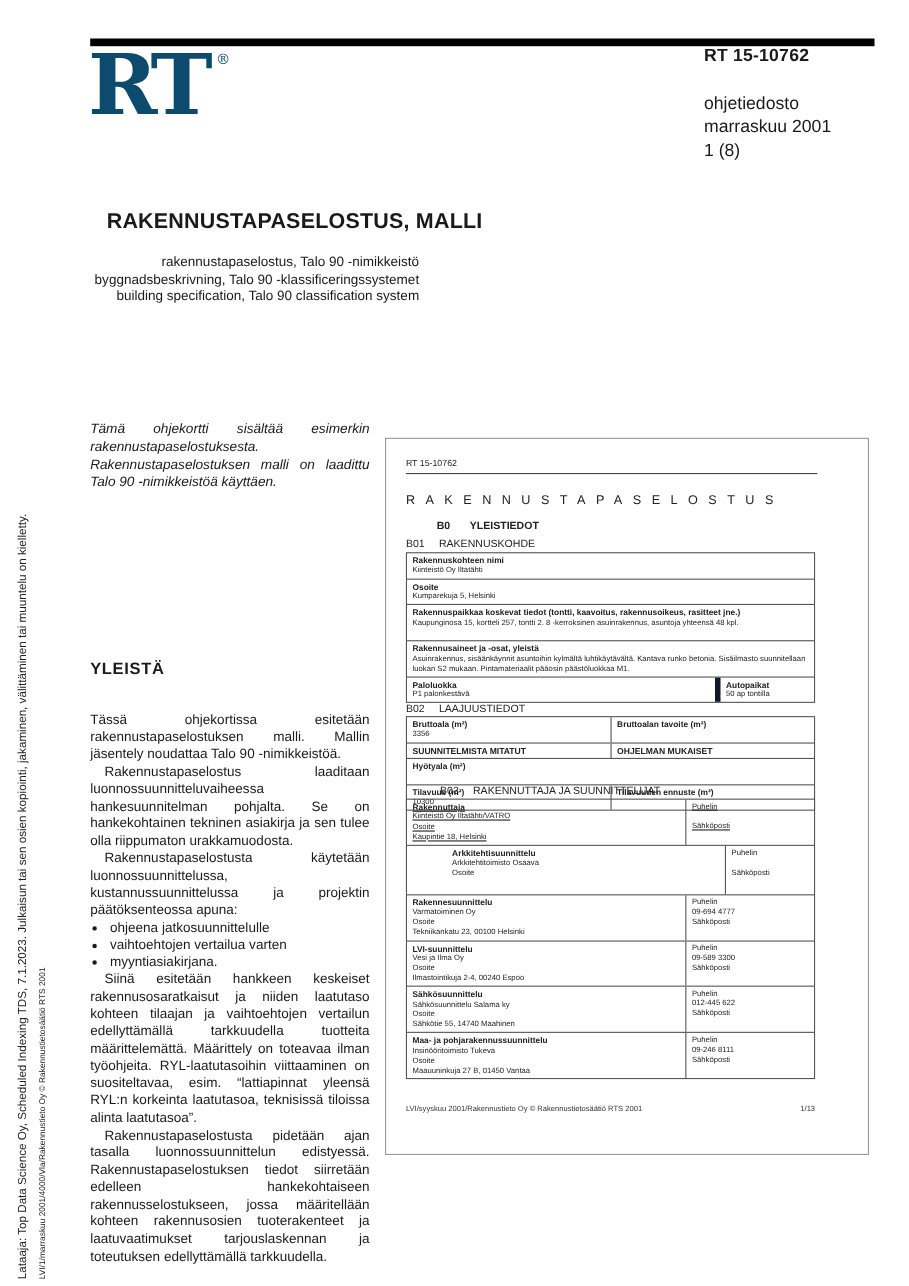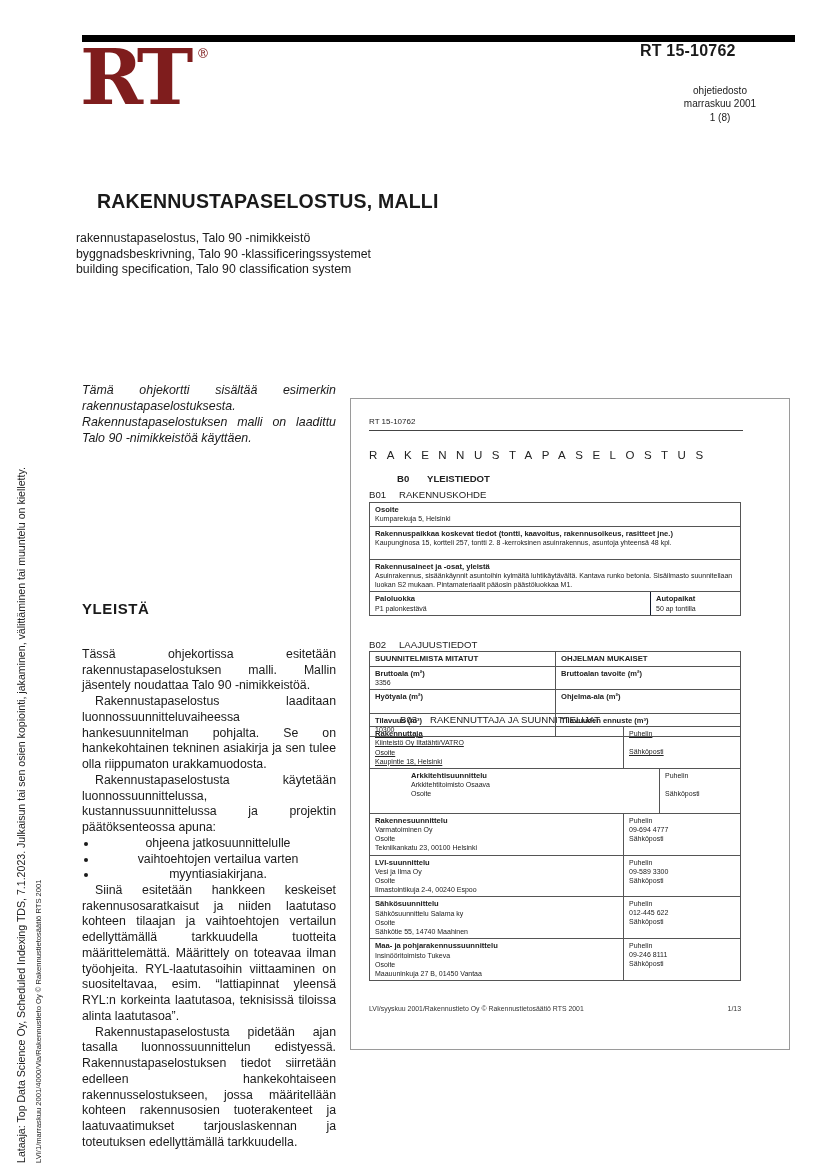--- a/index.html
+++ b/index.html
@@ -4,41 +4,41 @@
 <style>
   html,body { margin:0; padding:0; }
   body {
     width:826px; height:1169px; position:relative; background:#ffffff;
     font-family:"Liberation Sans", sans-serif; color:#1a1a1a; overflow:hidden;
   }
   .topbar { position:absolute; left:82px; top:35px; width:713px; height:7px; background:#000; }
 
   
   .logo { position:absolute; left:80px; top:44px; font-family:"DejaVu Serif", serif;
-          font-weight:bold; font-size:76px; line-height:0.9; letter-spacing:-5px; color:#7f1d1d; }
+          font-weight:bold; font-size:76px; line-height:0.9; letter-spacing:-5px; color:#0c4a6e; }
   .logo .reg { font-size:13px; font-weight:normal; letter-spacing:0;
                position:relative; top:-46px; left:8px; }
 
   
   .hdr-right { position:absolute; left:640px; top:42px; width:160px; }
   .doc-number { font-size:16px; font-weight:bold; letter-spacing:0.2px; }
-  .doc-meta { margin-top:24px; font-size:10px; line-height:1.33;text-align:center; }
+  .doc-meta { margin-top:24px; font-size:16px; line-height:1.33; }
 
   
   .main-title { position:absolute; left:97px; top:190px; font-size:19.5px; font-weight:bold; letter-spacing:0.2px; }
-  .subtitles { position:absolute; left:76px; top:231px; font-size:12.3px; line-height:1.28; }
+  .subtitles { position:absolute; left:86px; top:231px; font-size:12.3px; line-height:1.28;text-align:right; }
   .intro { position:absolute; left:82px; top:382px; width:254px; font-style:italic;
            font-size:12.4px; line-height:1.3; text-align:justify; }
   .yleista-h { position:absolute; left:82px; top:600px; font-size:15px; font-weight:bold; letter-spacing:0.6px; }
   .bodycol { position:absolute; left:82px; top:647px; width:254px; font-size:12.3px;
              line-height:1.28; text-align:justify; }
   .bodycol p { margin:0; }
   .bodycol p.indent { text-indent:13px; }
   .bodycol ul { margin:0 0 0 3px; padding-left:13px; }
-  .bodycol li { text-align:center; padding-left:2px; }
+  .bodycol li { text-align:left; padding-left:2px; }
 
   
   .vtext { position:absolute; white-space:nowrap; transform-origin:0 0; transform:rotate(-90deg); color:#222; }
   .vtext.outer { left:15px; top:1163px; font-size:10.6px; }
   .vtext.inner { left:34px; top:1163px; font-size:7.6px; }
 
   
   .edoc { position:absolute; left:350px; top:398px; width:438px; height:650px;
           border:1px solid #9a9a9a; background:#fff; color:#222; }
   .edoc .code { position:absolute; left:18px; top:18px; font-size:8px; }
@@ -59,21 +59,21 @@
   .trow { border-top:1px solid #555; padding:2px 5px 2px 5px; }
   .trow:first-child { border-top:none; }
   .cell-label { font-size:7.6px; font-weight:bold; line-height:1.25; }
   .cell-val { font-size:7px; line-height:1.3; min-height:9px; }
   .h28 { min-height:28px; }
   .h26 { min-height:26px; }
 
   .splitrow { display:flex; border-top:1px solid #555; padding:0; }
   .splitrow .scell { padding:2px 5px; box-sizing:border-box; }
   .splitrow .scell.left { width:280px; }
-  .splitrow .scell.right { flex:1; border-left:1px solid #0f172a; }
+  .splitrow .scell.right { flex:1; border-left:5px solid #0f172a; }
 
   
   .b2row { display:flex; border-top:1px solid #555; }
   .b2row:first-child { border-top:none; }
   .b2cell { width:50%; box-sizing:border-box; padding:2px 5px; }
   .b2cell.rt { border-left:1px solid #555; }
   .b2head .cell-label { font-size:7.8px; }
 
   
   .b3row { display:flex; border-top:1px solid #555; }
@@ -132,20 +132,24 @@
 <div class="edoc">
   <div class="code">RT 15-10762</div>
   <div class="rule"></div>
   <div class="spaced-title">RAKENNUSTAPASELOSTUS</div>
 
   <div class="sec b0"><span class="scode">B0</span><span>YLEISTIEDOT</span></div>
   <div class="sec b01"><span class="scode">B01</span><span>RAKENNUSKOHDE</span></div>
 
   <div class="etable t-b01">
     <div class="trow">
+      <div class="cell-label">Rakennuskohteen nimi</div>
+      <div class="cell-val">Kiinteistö Oy Iltatähti</div>
+    </div>
+    <div class="trow">
       <div class="cell-label">Osoite</div>
       <div class="cell-val">Kumparekuja 5, Helsinki</div>
     </div>
     <div class="trow h28">
       <div class="cell-label">Rakennuspaikkaa koskevat tiedot (tontti, kaavoitus, rakennusoikeus, rasitteet jne.)</div>
       <div class="cell-val">Kaupunginosa 15, kortteli 257, tontti 2. 8 -kerroksinen asuinrakennus, asuntoja yhteensä 48 kpl.</div>
     </div>
     <div class="trow h26">
       <div class="cell-label">Rakennusaineet ja -osat, yleistä</div>
       <div class="cell-val">Asuinrakennus, sisäänkäynnit asuntoihin kylmältä luhtikäytävältä.  Kantava runko betonia. Sisäilmasto suunnitellaan luokan S2 mukaan. Pintamateriaalit pääosin päästöluokkaa M1.</div>
@@ -158,45 +162,41 @@
       <div class="scell right">
         <div class="cell-label">Autopaikat</div>
         <div class="cell-val">50 ap tontilla</div>
       </div>
     </div>
   </div>
 
   <div class="sec b02"><span class="scode">B02</span><span>LAAJUUSTIEDOT</span></div>
 
   <div class="etable t-b02">
+    <div class="b2row">
+      <div class="b2cell">
+        <div class="cell-label">Bruttoala (m²)</div>
+        <div class="cell-val">3356</div>
+      </div>
+      <div class="b2cell rt">
+        <div class="cell-label">Bruttoalan tavoite (m²)</div>
+        <div class="cell-val"></div>
+      </div>
+    </div>
     <div class="b2row b2head">
       <div class="b2cell">
           <div class="cell-label">SUUNNITELMISTA MITATUT</div>
         </div>
       <div class="b2cell rt">
           <div class="cell-label">OHJELMAN MUKAISET</div>
         </div>
     </div>
     <div class="b2row">
       <div class="b2cell">
-        <div class="cell-label">Bruttoala (m²)</div>
-        <div class="cell-val">3356</div>
-      </div>
-      <div class="b2cell rt">
-        <div class="cell-label">Bruttoalan tavoite (m²)</div>
-        <div class="cell-val"></div>
-      </div>
-    </div>
-    <div class="b2row">
-      <div class="b2cell">
         <div class="cell-label">Hyötyala (m²)</div>
-        <div class="cell-val"></div>
-      </div>
-      <div class="b2cell rt">
-        <div class="cell-label">Ohjelma-ala (m²)</div>
         <div class="cell-val"></div>
       </div>
     </div>
     <div class="b2row">
       <div class="b2cell">
         <div class="cell-label">Tilavuus (m³)</div>
         <div class="cell-val">10300</div>
       </div>
       <div class="b2cell rt">
         <div class="cell-label">Tilavuuden ennuste (m³)</div>

